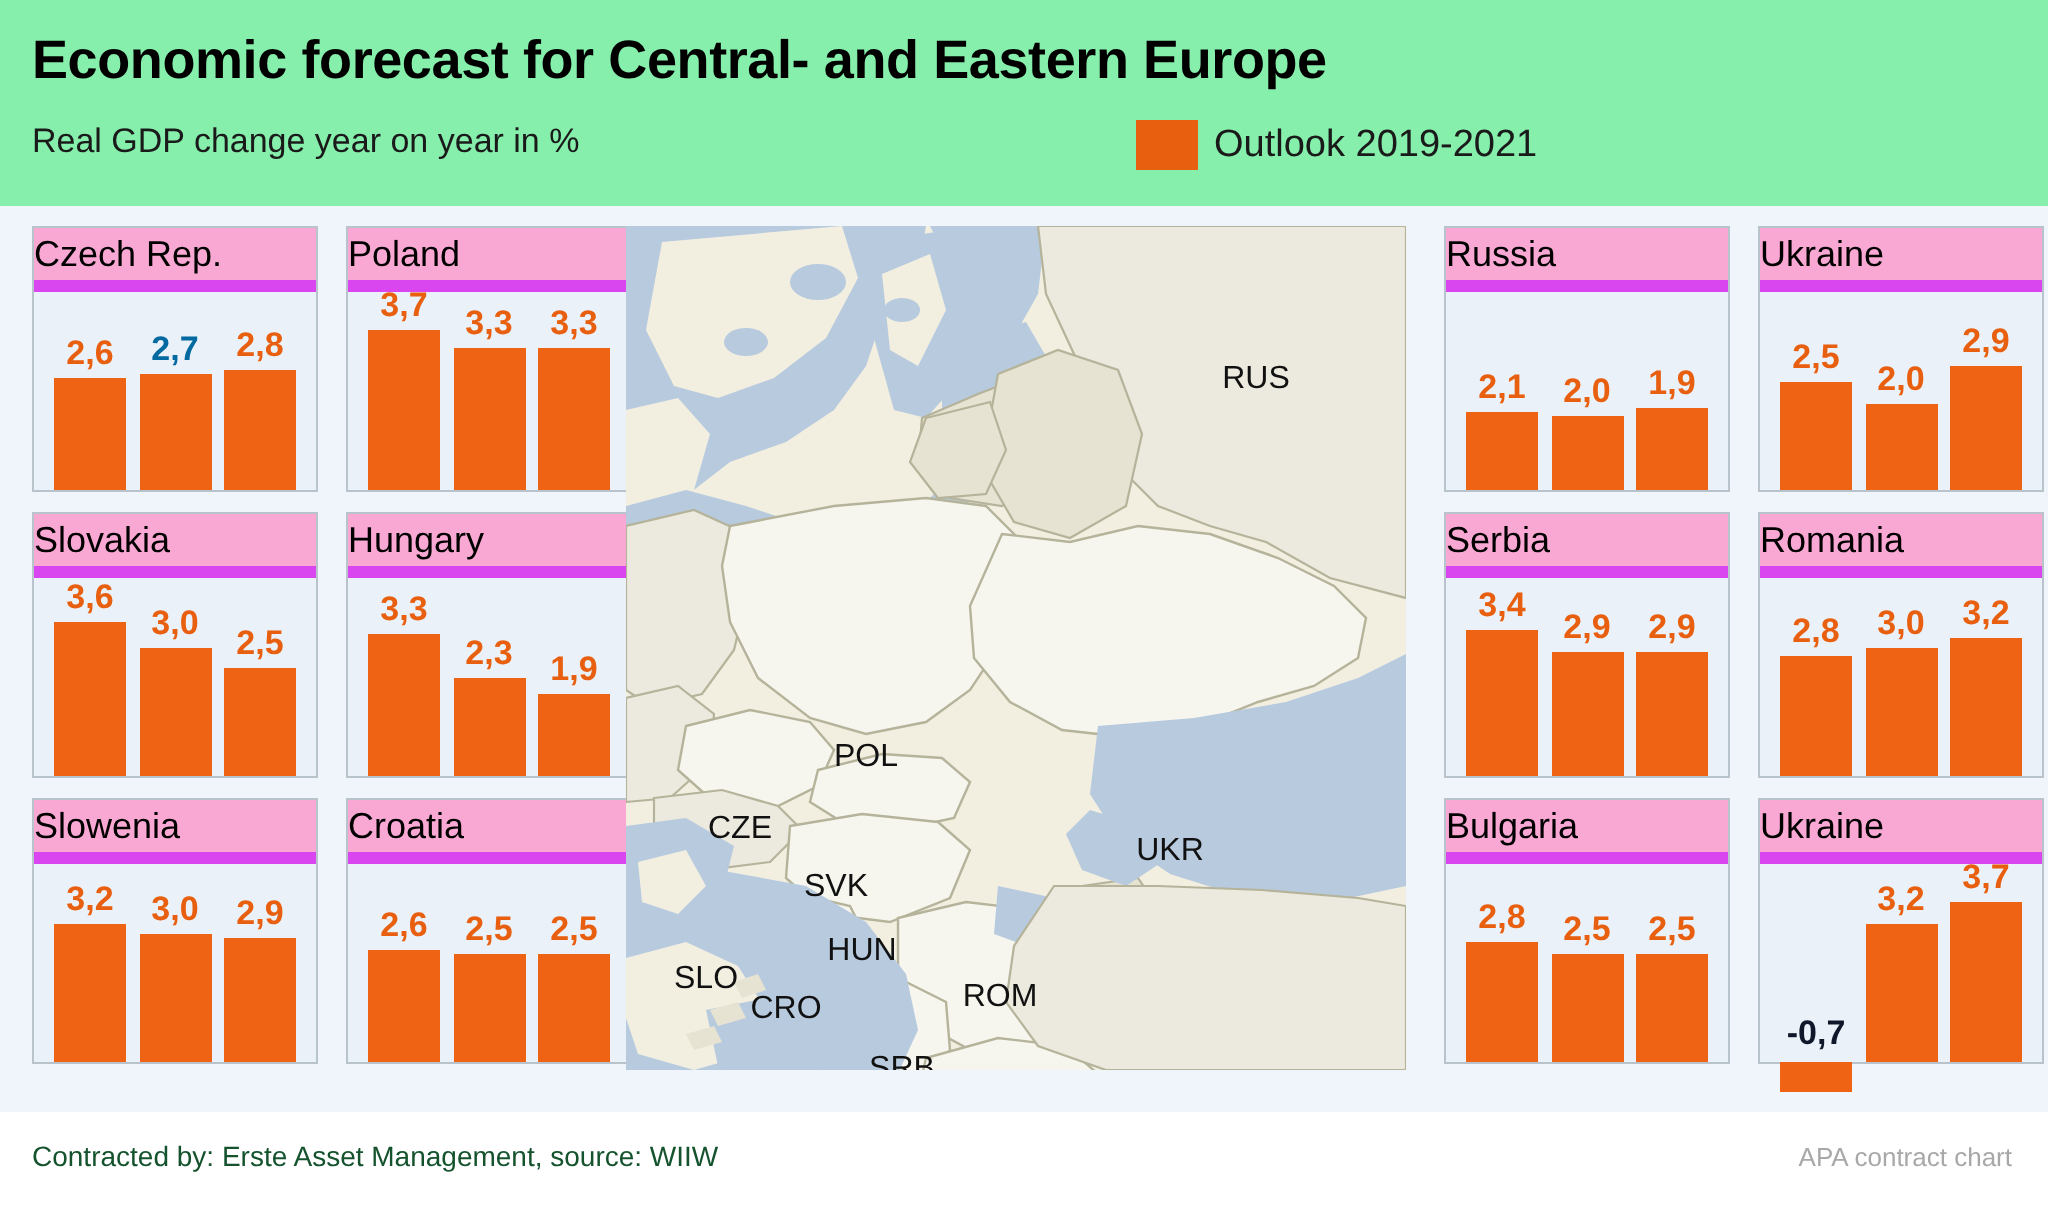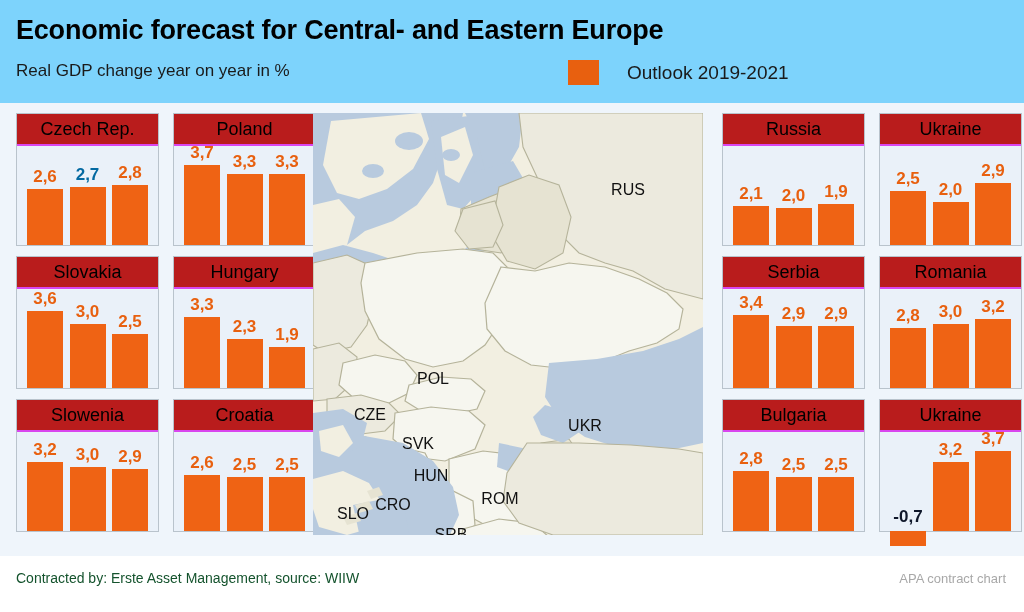--- a/index.html
+++ b/index.html
@@ -19,21 +19,21 @@
     width: 1024px;
     height: 612px;
     background: #ffffff;
   }
 
   
   #header {
     position: absolute;
     left: 0; top: 0;
     width: 1024px; height: 103px;
-    background: #7dd3fc;
+    background: #86efac;
   }
   #chart-title {
     position: absolute;
     left: 16px; top: 15px;
     font-size: 27px;
     font-weight: bold;
     color: #000000;
     letter-spacing: -0.2px;
     white-space: nowrap;
   }
@@ -42,21 +42,21 @@
     left: 16px; top: 61px;
     font-size: 17px;
     color: #1a1a1a;
     white-space: nowrap;
   }
   #legend {
     position: absolute;
     left: 568px; top: 60px;
     display: flex;
     align-items: center;
-    gap: 28px;
+    gap: 8px;
   }
   #legend-swatch {
     width: 31px; height: 25px;
     background: #e8600f;
   }
   #legend-label {
     font-size: 19px;
     color: #1a1a1a;
     white-space: nowrap;
   }
@@ -83,25 +83,25 @@
 
   .panel {
     position: relative;
     background: #eaf1f9;
     border: 1px solid #b9c3cc;
     box-sizing: border-box;
     overflow: visible;
   }
   .panel-header {
     height: 32px;
-    background: #b91c1c;
-    border-bottom: 2px solid #d946ef;
+    background: #f9a8d4;
+    border-bottom: 6px solid #d946ef;
     display: flex;
     align-items: center;
-    justify-content: center;
+    justify-content: flex-start;
     box-sizing: border-box;
   }
   .panel-title {
     font-size: 18px;
     color: #000000;
     white-space: nowrap;
   }
   .panel-plot {
     position: absolute;
     left: 0; right: 0;
@@ -536,21 +536,21 @@
 
       <path d="M54,378 L66,374 L70,382 L58,386 Z" fill="#e6e3d2"></path>
       <path d="M42,392 L56,388 L60,396 L46,400 Z" fill="#e6e3d2"></path>
       <path d="M30,404 L44,400 L48,408 L34,412 Z" fill="#e6e3d2"></path>
     </svg>
   <div class="map-label" style="left: 315px; top: 77px;">RUS</div>
       <div class="map-label" style="left: 120px; top: 266px;">POL</div>
       <div class="map-label" style="left: 57px; top: 302px;">CZE</div>
       <div class="map-label" style="left: 105px; top: 331px;">SVK</div>
       <div class="map-label" style="left: 272px; top: 313px;">UKR</div>
-      <div class="map-label" style="left: 40px; top: 377px; margin-top: 24px;">SLO</div>
+      <div class="map-label" style="left: 40px; top: 377px;">SLO</div>
       <div class="map-label" style="left: 118px; top: 363px;">HUN</div>
       <div class="map-label" style="left: 80px; top: 392px;">CRO</div>
       <div class="map-label" style="left: 187px; top: 386px;">ROM</div>
       <div class="map-label" style="left: 138px; top: 422px;">SRB</div>
     </div>
 
   <div id="footer">
     <div id="footer-source">Contracted by: Erste Asset Management, source: WIIW</div>
     <div id="footer-credit">APA contract chart</div>
   </div>

